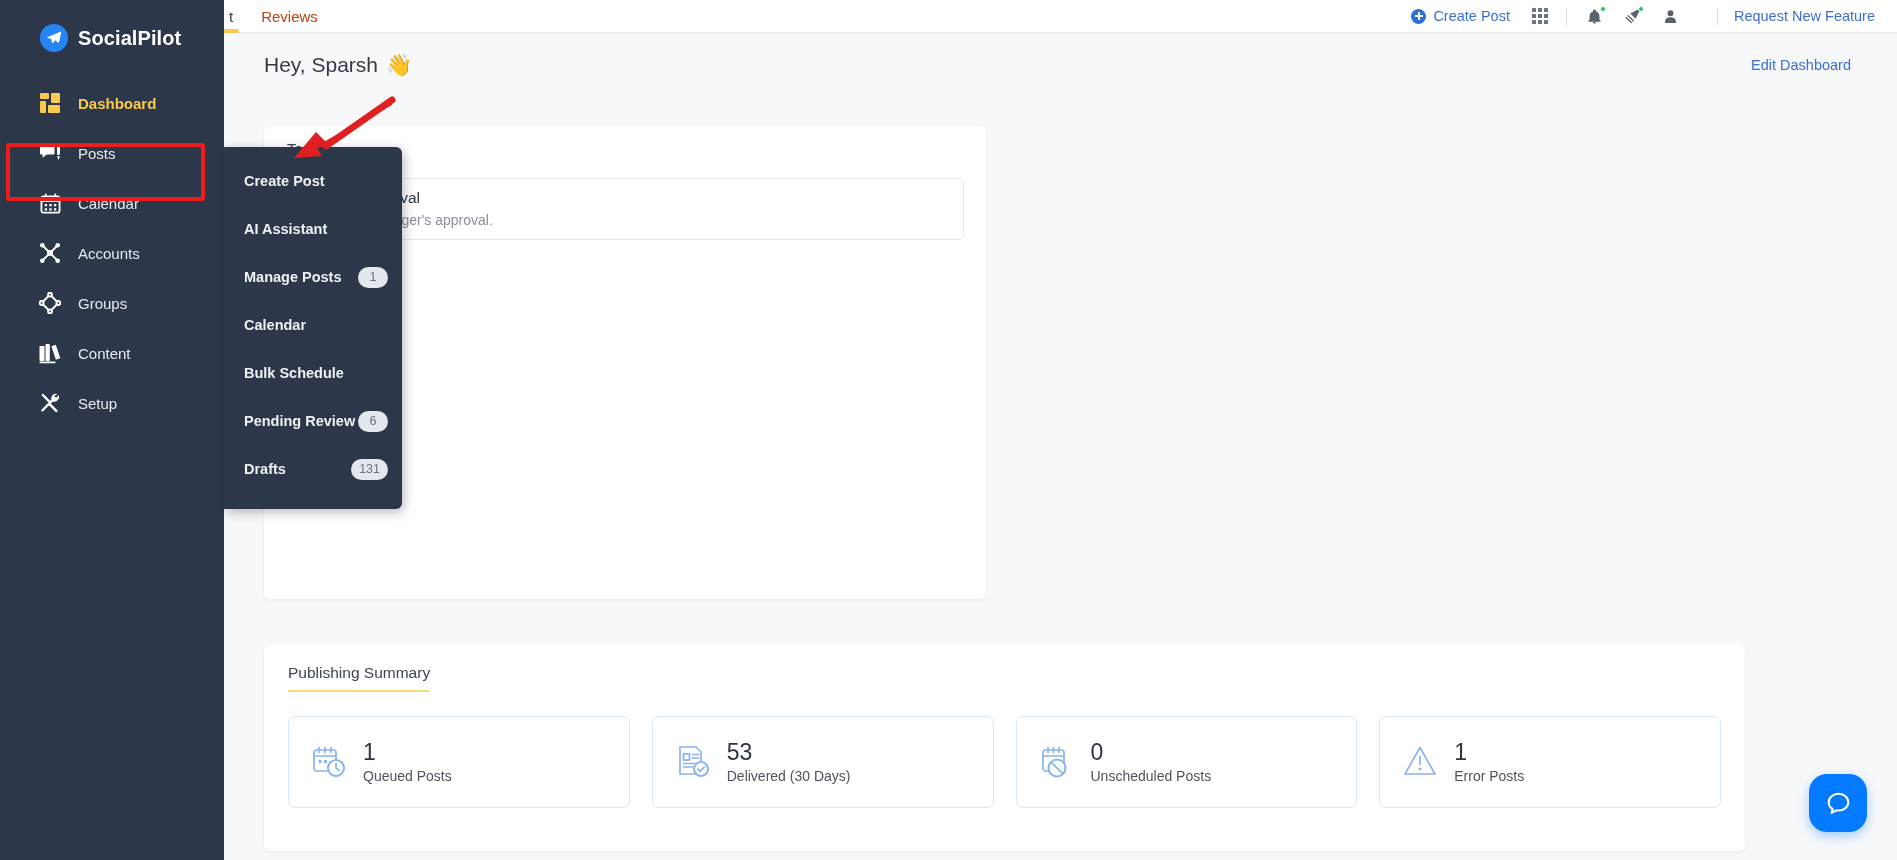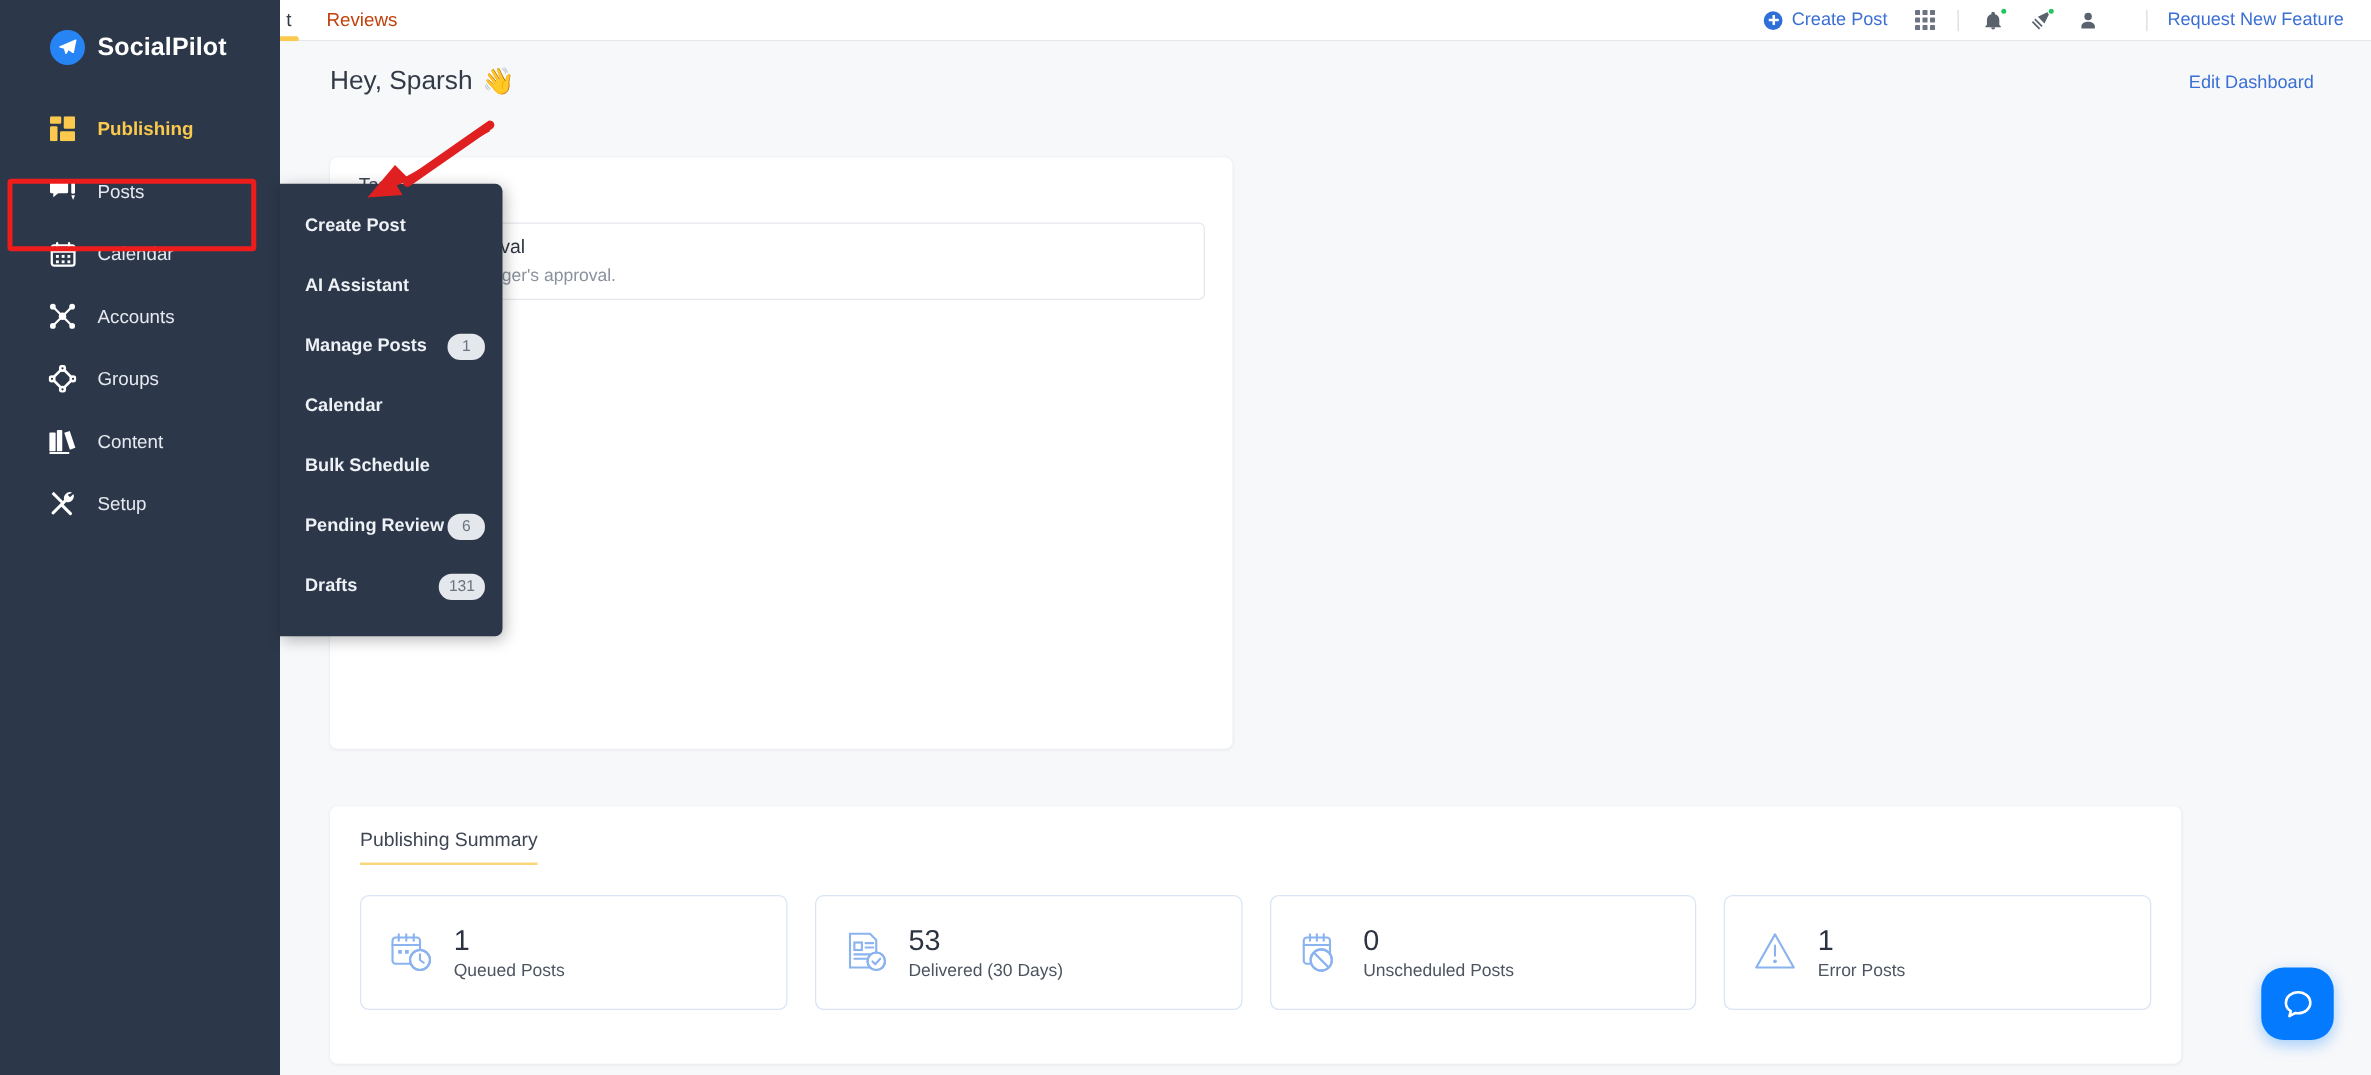--- a/index.html
+++ b/index.html
@@ -107,21 +107,21 @@
   }
 
   
   .arrow-svg { position:absolute; left: 286px; top: 96px; z-index: 40; pointer-events:none; }
 
   
   .main { position:absolute; left:224px; top:33px; right:0; bottom:0; background:#f7f8fa; }
   .greet-row {
     display:flex; align-items:center; padding: 20px 46px 0 40px;
   }
-  .greet { font-size: 21px; color:#333b47; display:flex; align-items:flex-start; gap:8px; }
+  .greet { font-size: 21px; color:#333b47; display:flex; align-items:flex-end; gap:8px; }
   .edit-dash { margin-left:auto; color:#3b6fd4; font-size:14.5px; cursor:pointer; }
 
   .tasks-card {
     position:absolute; left: 40px; top: 93px; width: 722px; height: 473px;
     background:#fff; border-radius: 6px; box-shadow: 0 1px 3px rgba(16,24,40,.07);
   }
   .tasks-title { font-size: 15px; color:#3d4552; padding: 14px 0 0 23px; }
   .task-box {
     position:absolute; left: 25px; top: 52px; right: 22px; height: 62px;
     border: 1px solid #e5e8ed; border-radius: 5px; padding: 10px 18px;
@@ -320,21 +320,21 @@
 
       <div class="nav-item active">
         <span class="ico">
           <svg width="20" height="20" viewBox="0 0 20 20" fill="#fac94e">
             <rect x="0" y="0" width="9" height="6" rx="1"></rect>
             <rect x="11" y="0" width="9" height="10" rx="1"></rect>
             <rect x="0" y="8" width="6" height="12" rx="1"></rect>
             <rect x="8" y="12" width="12" height="8" rx="1"></rect>
           </svg>
         </span>
-        <span>Publishing</span>
+        <span>Dashboard</span>
       </div>
 
       <div class="nav-item">
         <span class="ico">
           <svg width="22" height="20" viewBox="0 0 22 20" fill="#ffffff">
             <path d="M1 2.2A1.2 1.2 0 0 1 2.2 1h12.1a1.2 1.2 0 0 1 1.2 1.2v8.1a1.2 1.2 0 0 1-1.2 1.2H7.6l-4 3.3v-3.3H2.2A1.2 1.2 0 0 1 1 10.3z"></path>
             <rect x="18" y="1" width="3" height="11" rx="1.3"></rect>
             <path d="M18 13.2h3L19.5 17z"></path>
           </svg>
         </span>

